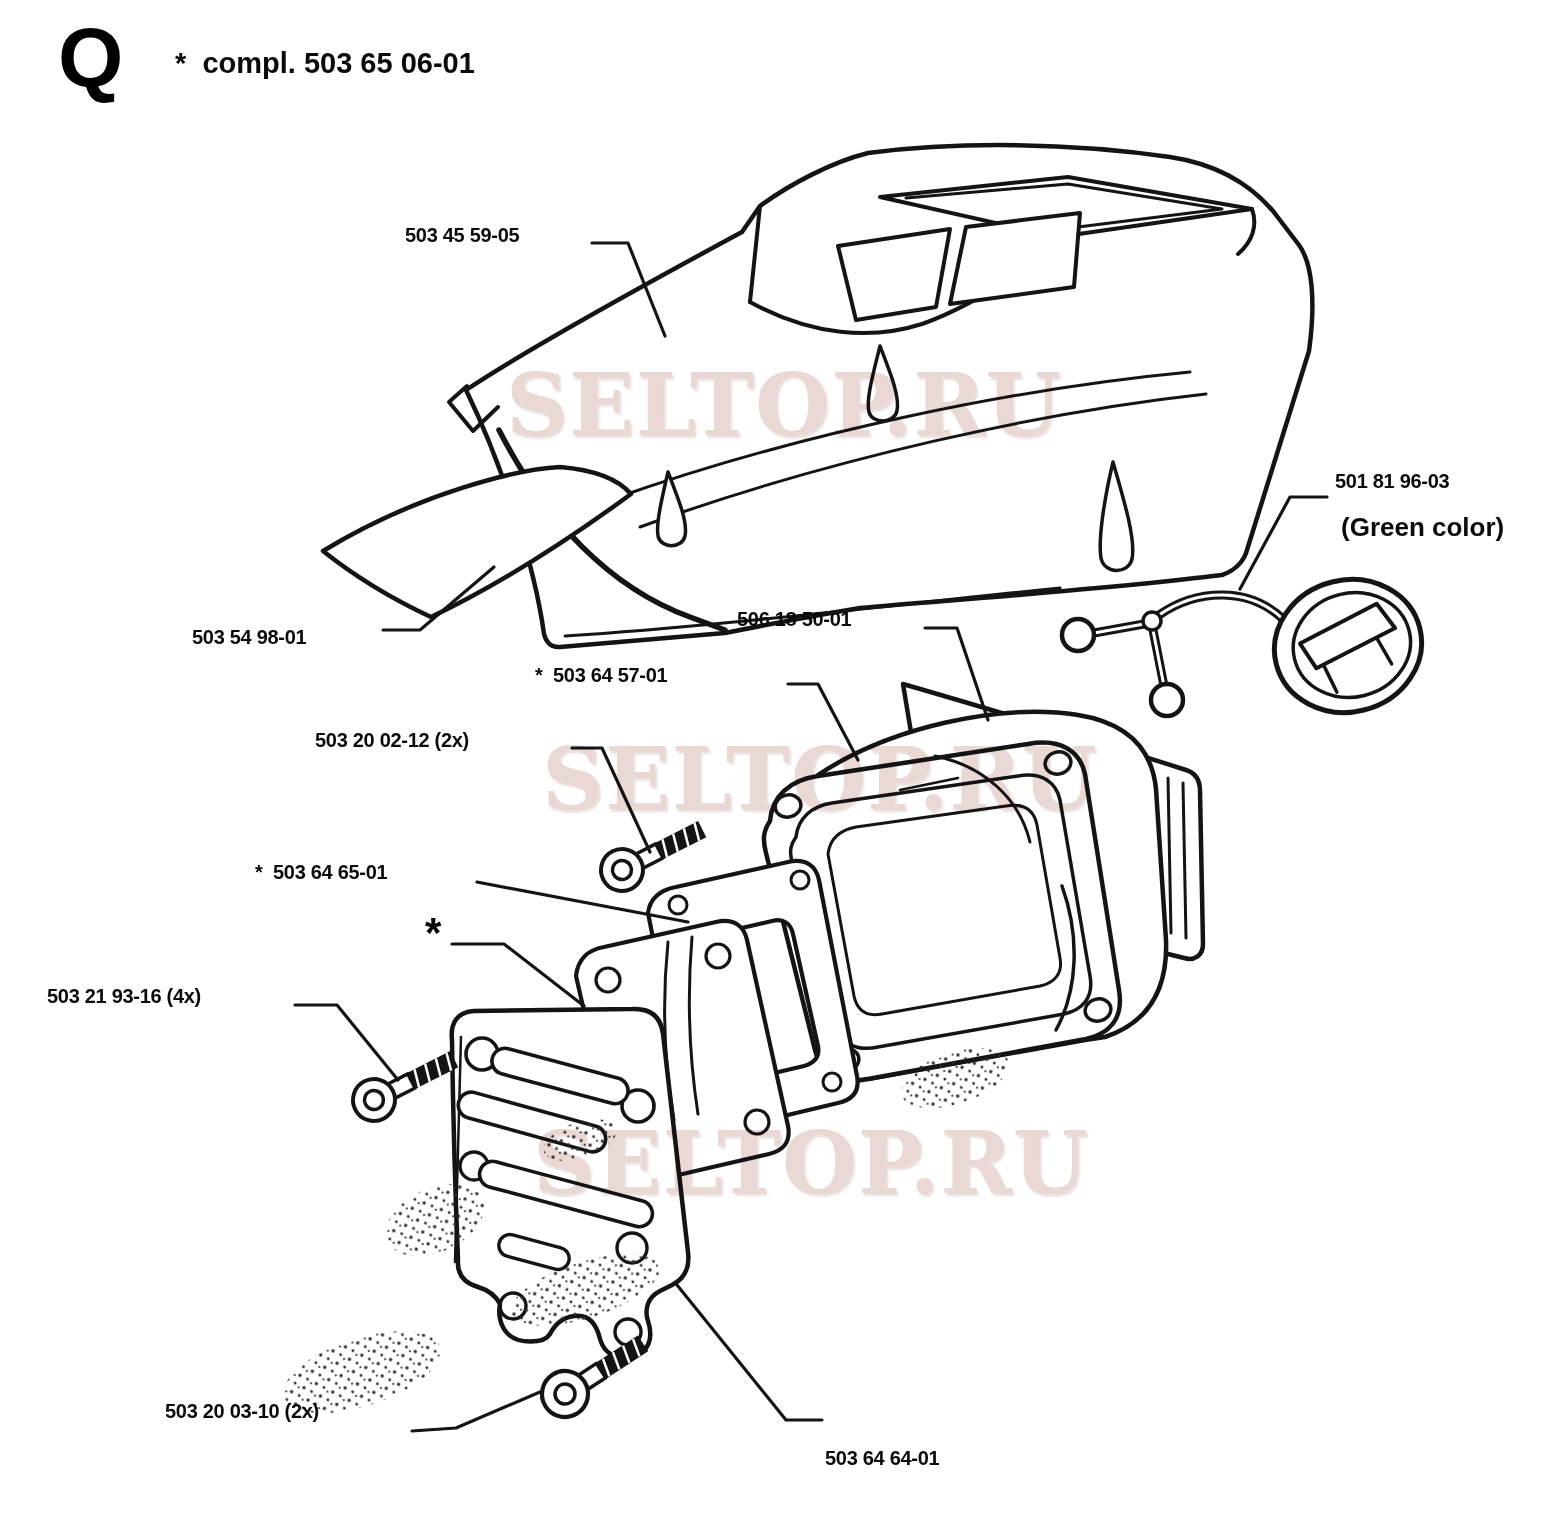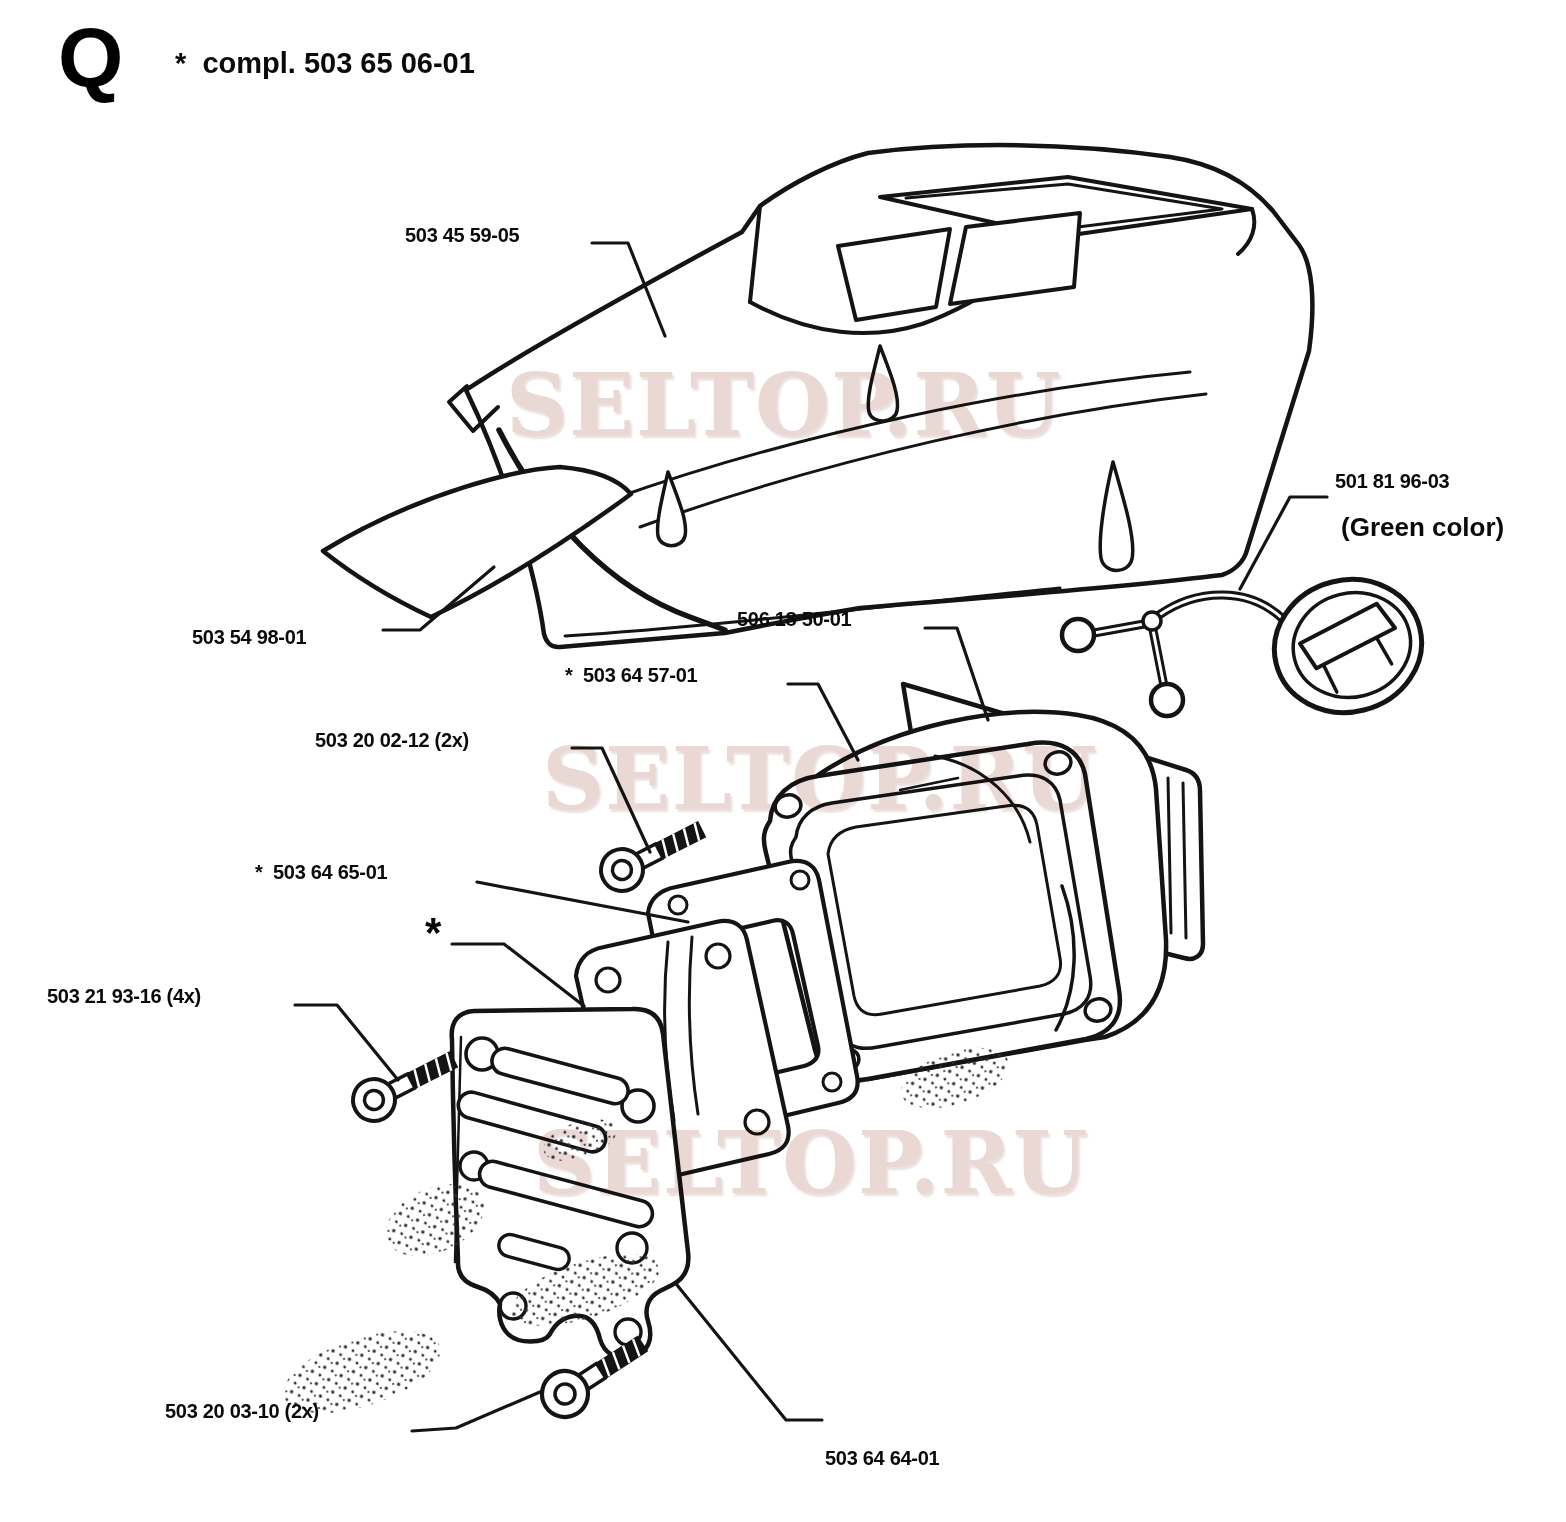--- a/index.html
+++ b/index.html
@@ -192,21 +192,21 @@
   </svg>
 
   <div class="qletter">Q</div>
   <div class="complnote">*  compl. 503 65 06-01</div>
 
   <div class="pl" style="left:405px;top:225px;">503 45 59-05</div>
   <div class="pl" style="left:1335px;top:471px;">501 81 96-03</div>
   <div class="pl small" style="left:1341px;top:514px;">(Green color)</div>
   <div class="pl" style="left:192px;top:607px;margin-top:20px;">503 54 98-01</div>
   <div class="pl" style="left:737px;top:609px;">506 18 50-01</div>
-  <div class="pl" style="left:565px;top:665px;">*  503 64 57-01</div>
+  <div class="pl" style="left:535px;top:665px;">*  503 64 57-01</div>
   <div class="pl" style="left:315px;top:730px;">503 20 02-12 (2x)</div>
   <div class="pl" style="left:255px;top:862px;">*  503 64 65-01</div>
   <div class="pl mark" style="left:425px;top:912px;">*</div>
   <div class="pl" style="left:47px;top:986px;">503 21 93-16 (4x)</div>
   <div class="pl" style="left:165px;top:1401px;">503 20 03-10 (2x)</div>
   <div class="pl" style="left:825px;top:1401px;margin-top:47px;">503 64 64-01</div>
 
   <div class="wm" style="left:506px;top:362px;">SELTOP.RU</div>
   <div class="wm" style="left:542px;top:736px;">SELTOP.RU</div>
   <div class="wm" style="left:533px;top:1120px;">SELTOP.RU</div>

